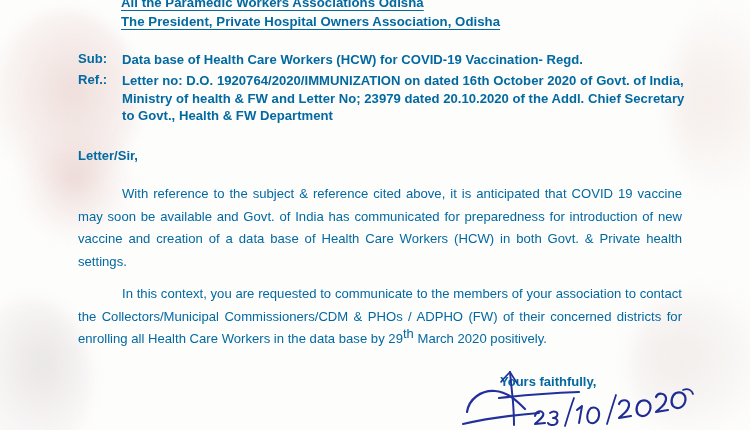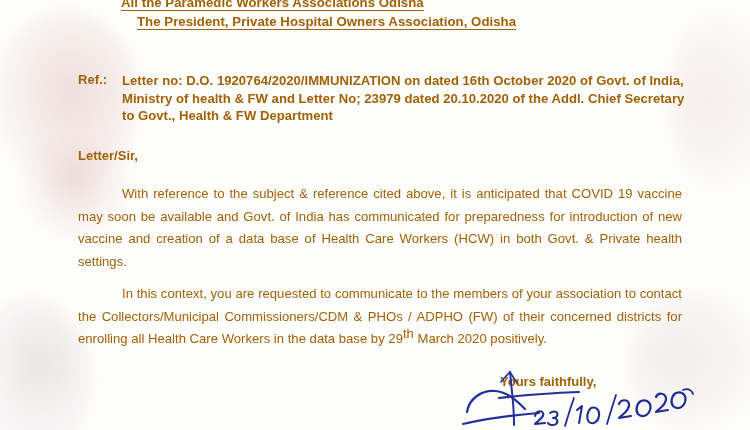--- a/index.html
+++ b/index.html
@@ -67,36 +67,36 @@
     background: radial-gradient(ellipse at 35% 45%,
                 rgba(226,215,210,0.42) 0%,
                 rgba(255,255,255,0) 75%);
     filter: blur(9px);
   }
 
   
   #letter-body {
     position: absolute;
     inset: 0;
-    color: #a16207;
+    color: #0369a1;
   }
 
   .addressee-line {
     position: absolute;
     left: 121px;
     font-size: 13.2px;
     font-weight: bold;
     letter-spacing: 0.05px;
     white-space: nowrap;
     text-decoration: underline;
     text-underline-offset: 2.5px;
     text-decoration-thickness: 1.4px;
   }
   #addressee-line-1 { top: -5px; }
-  #addressee-line-2 { top: 14px; margin-left: 16px; }
+  #addressee-line-2 { top: 14px; }
 
   .field-row {
     position: absolute;
     left: 78px;
     right: 58px;
     display: flex;
     align-items: flex-start;
     font-size: 13.1px;
     font-weight: bold;
     letter-spacing: 0.02px;
@@ -185,20 +185,24 @@
   <div class="smudge" id="smudge-lower-left"></div>
   <div class="smudge" id="smudge-right-edge"></div>
   <div class="smudge" id="smudge-lower-right"></div>
 
   <div id="letter-body">
 
     <div class="addressee-line" id="addressee-line-1">All the Paramedic Workers Associations Odisha</div>
 
     <div class="addressee-line" id="addressee-line-2">The President, Private Hospital Owners Association, Odisha</div>
 
+    <div class="field-row" id="subject-row">
+      <span class="field-label">Sub:</span>
+      <span class="field-value">Data base of Health Care Workers (HCW) for COVID-19 Vaccination- Regd.</span>
+    </div>
 
     <div class="field-row" id="reference-row">
       <span class="field-label">Ref.:</span>
       <span class="field-value">Letter no: D.O. 1920764/2020/IMMUNIZATION on dated 16th October 2020 of Govt. of India, Ministry of health &amp; FW and Letter No; 23979 dated 20.10.2020 of the Addl. Chief Secretary to Govt., Health &amp; FW Department</span>
     </div>
 
     <div id="salutation">Letter/Sir,</div>
 
     <p class="body-paragraph" id="paragraph-1">With reference to the subject &amp; reference cited above, it is anticipated that COVID 19 vaccine may soon be available and Govt. of India has communicated for preparedness for introduction of new vaccine and creation of a data base of Health Care Workers (HCW) in both Govt. &amp; Private health settings.</p>
 

